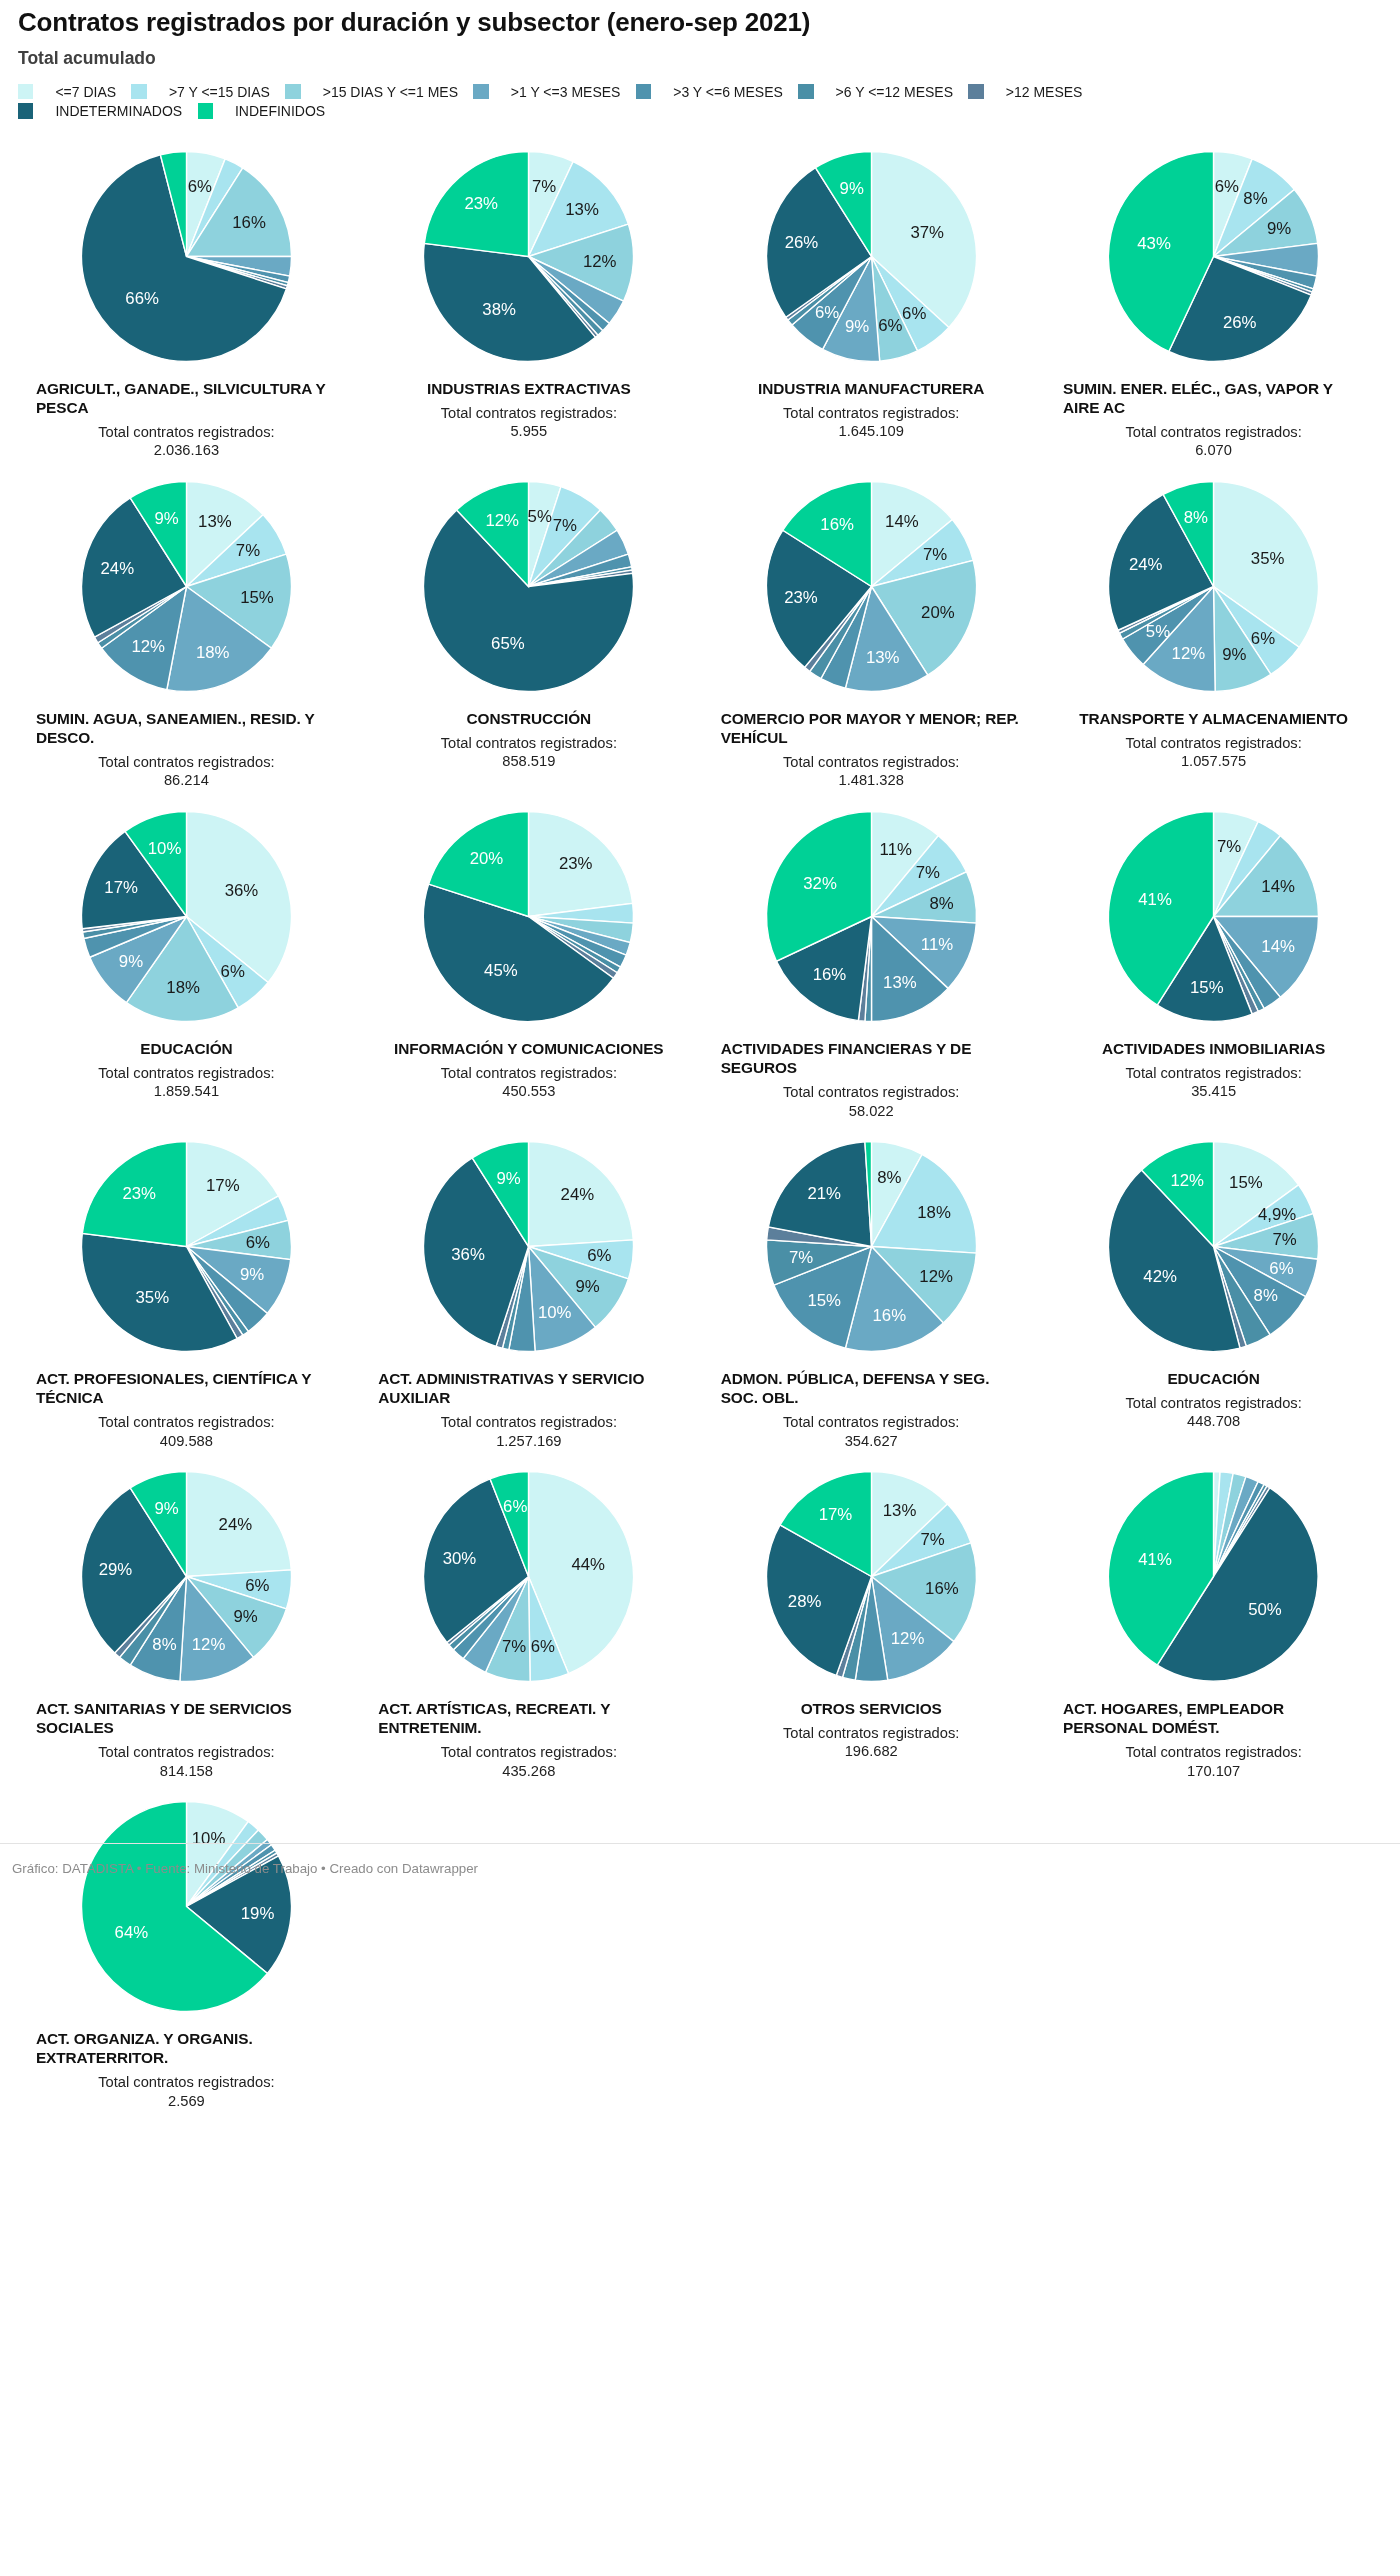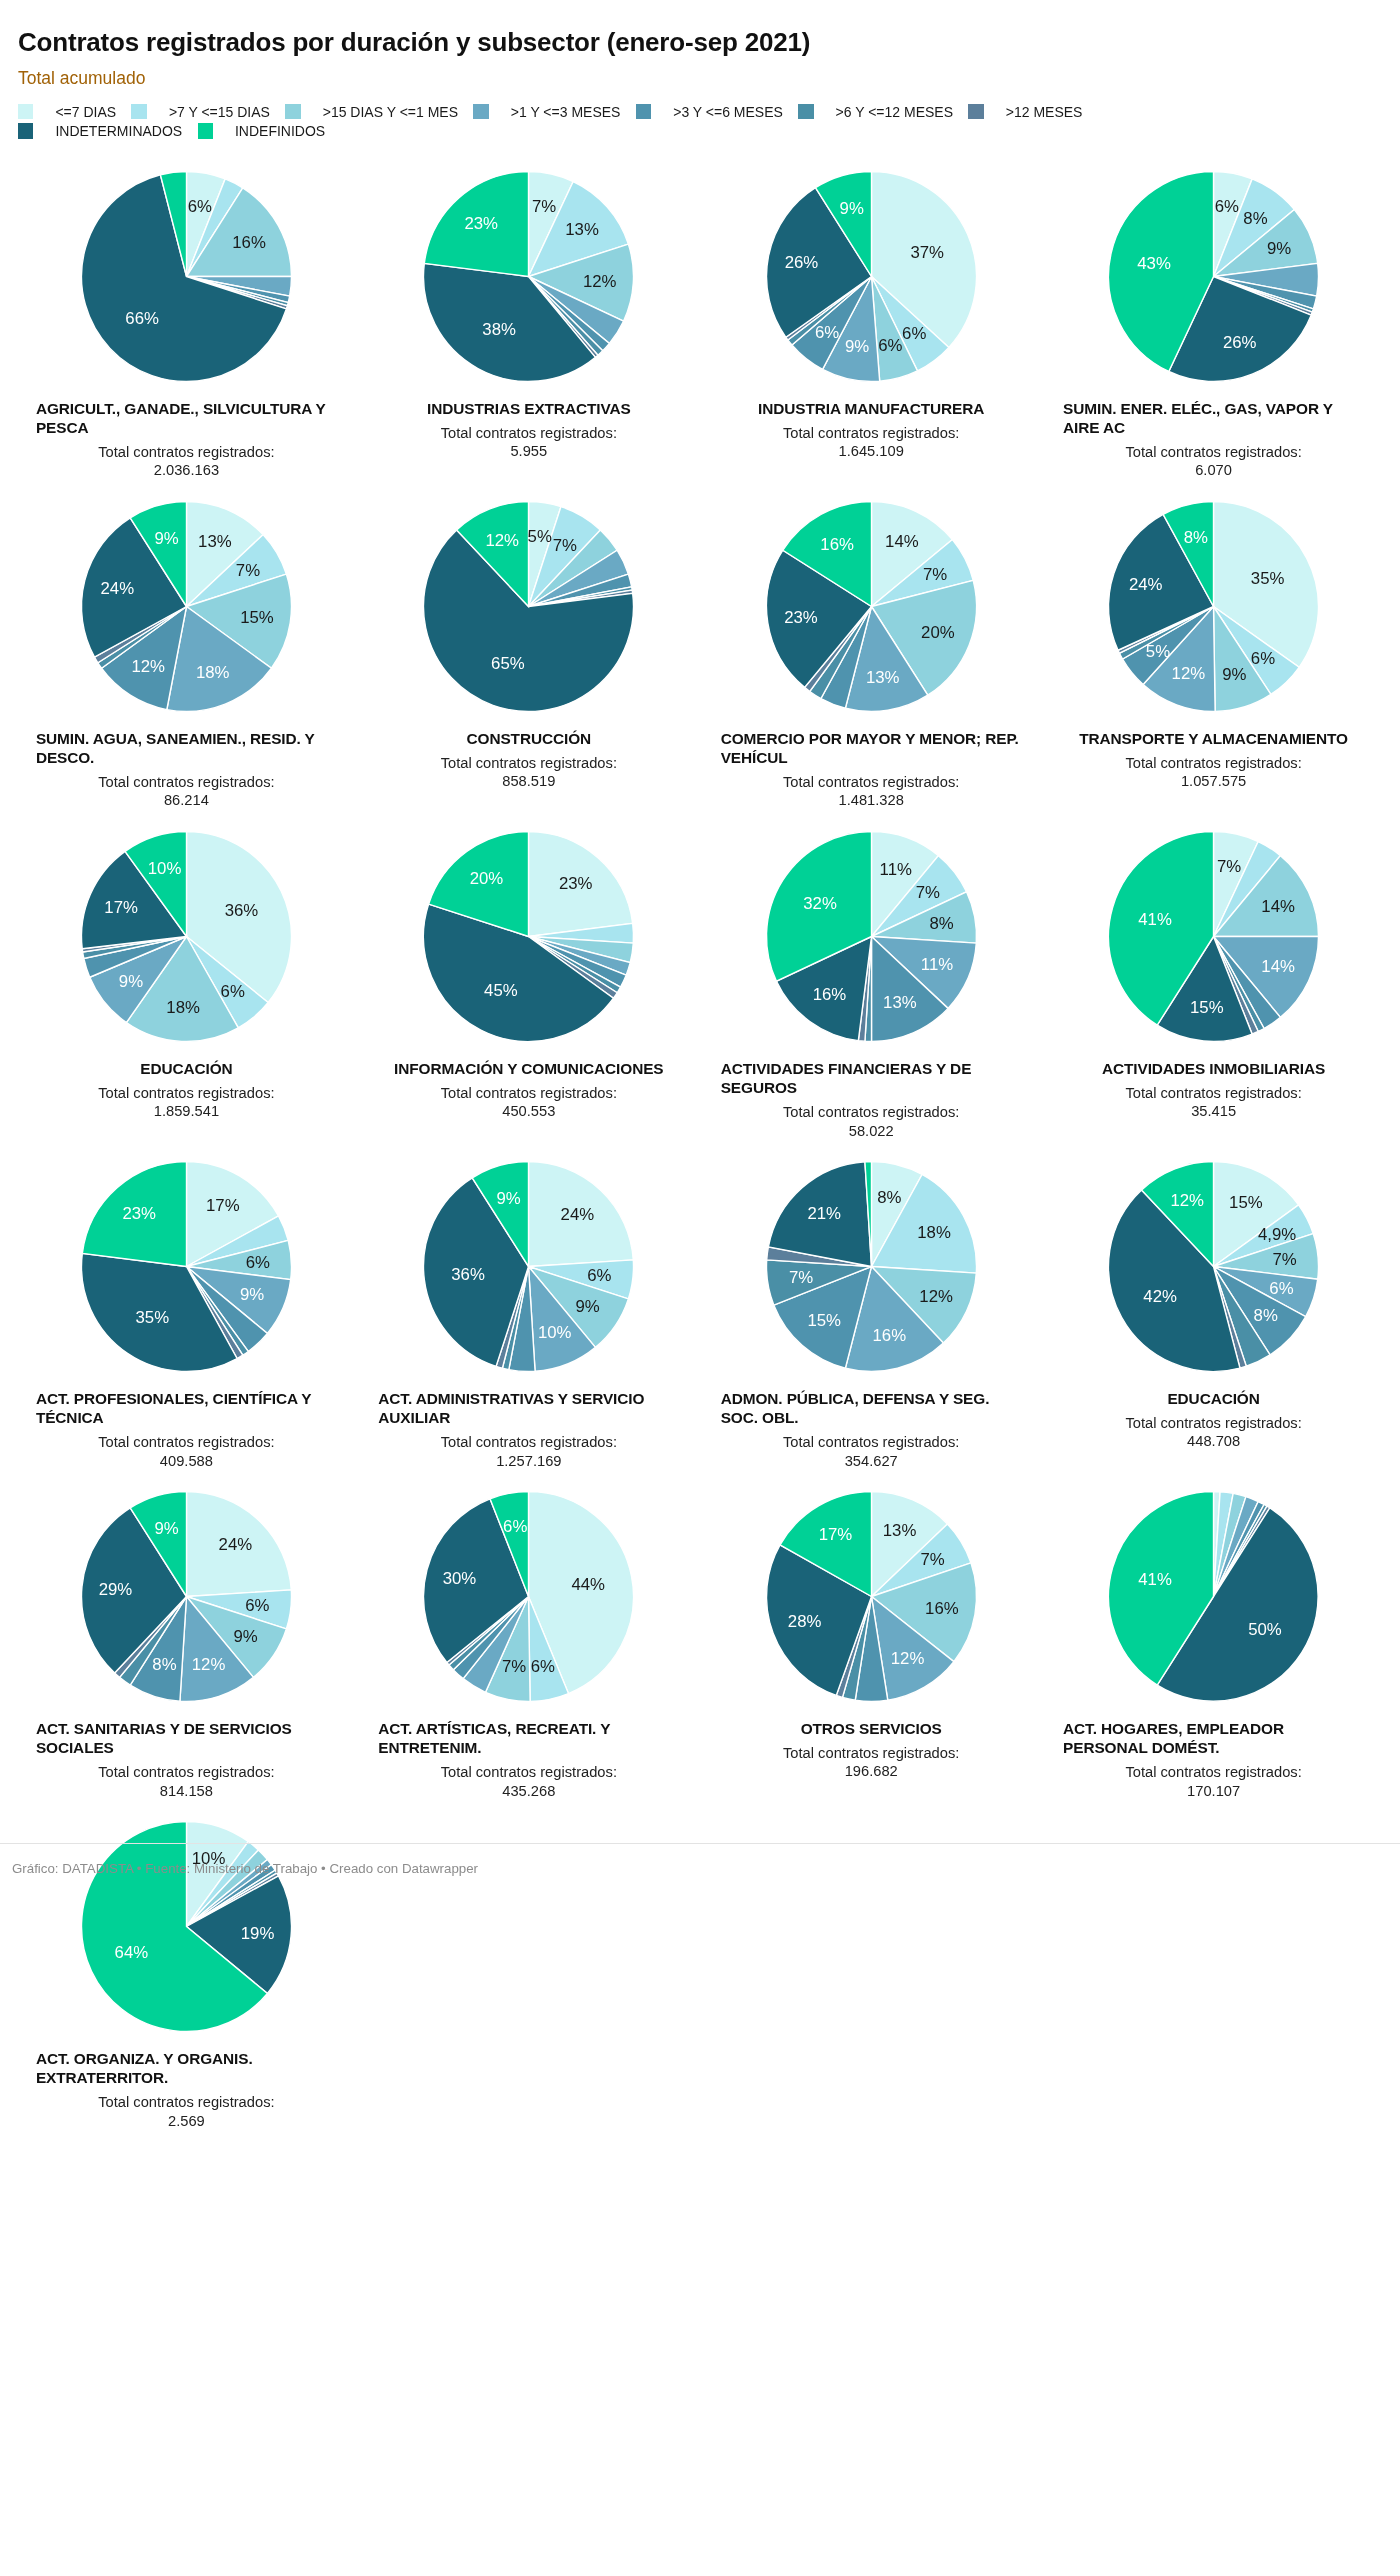--- a/index.html
+++ b/index.html
@@ -5,34 +5,34 @@
   * { box-sizing: border-box; }
   html, body { margin:0; padding:0; }
   body {
     width: 1400px;
     height: 2576px;
     background: #ffffff;
     font-family: "Liberation Sans", sans-serif;
     color: #1a1a1a;
     overflow: hidden;
   }
-  .wrap { padding: 28px 18px 0 18px; position: relative; width:1400px; height:1904px; }
+  .wrap { padding: 8px 18px 0 18px; position: relative; width:1400px; height:1904px; }
 
   .title {
     font-size: 26px;
     font-weight: 700;
     letter-spacing: -0.2px;
     color: #111111;
     margin: 0 0 12.6px 0;
     line-height: 1.1;
   }
   .subtitle {
     font-size: 17.5px;
-    font-weight: 400;
-    color: #a16207;
+    font-weight: 700;
+    color: #404040;
     margin: 0 0 15.4px 0;
     line-height: 1.1;
   }
 
   .legend {
     display: flex;
     flex-wrap: wrap;
     align-items: center;
     gap: 4.2px 15.4px;
     margin: 0 0 18px 0;

